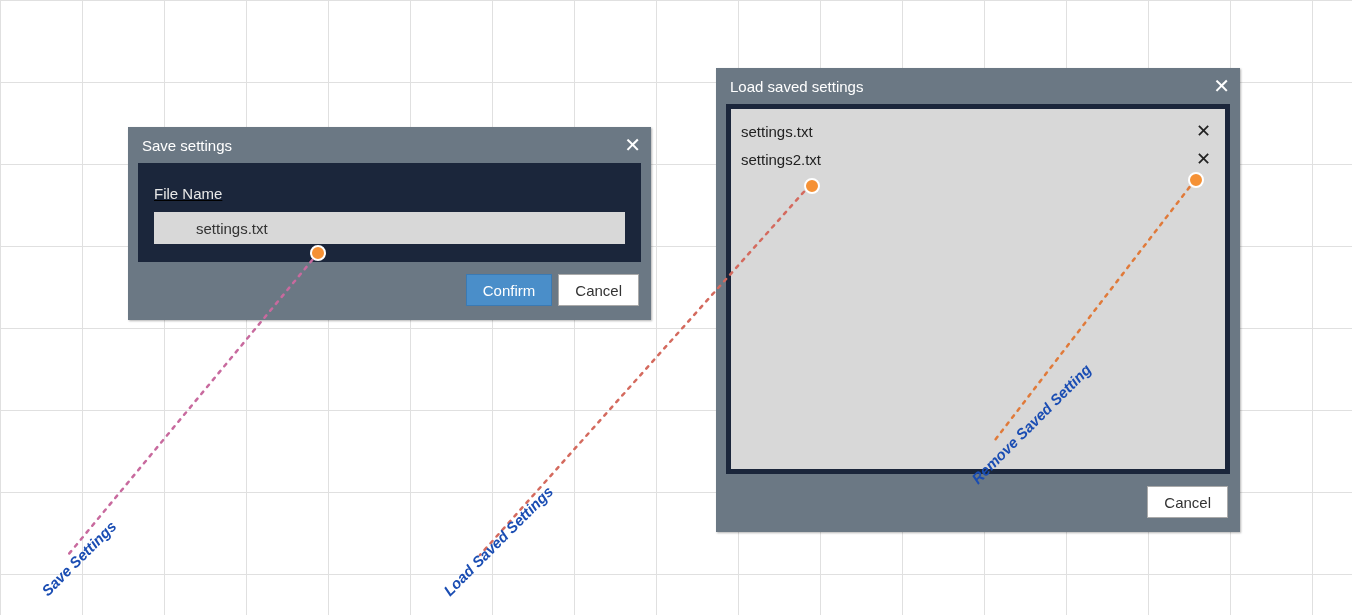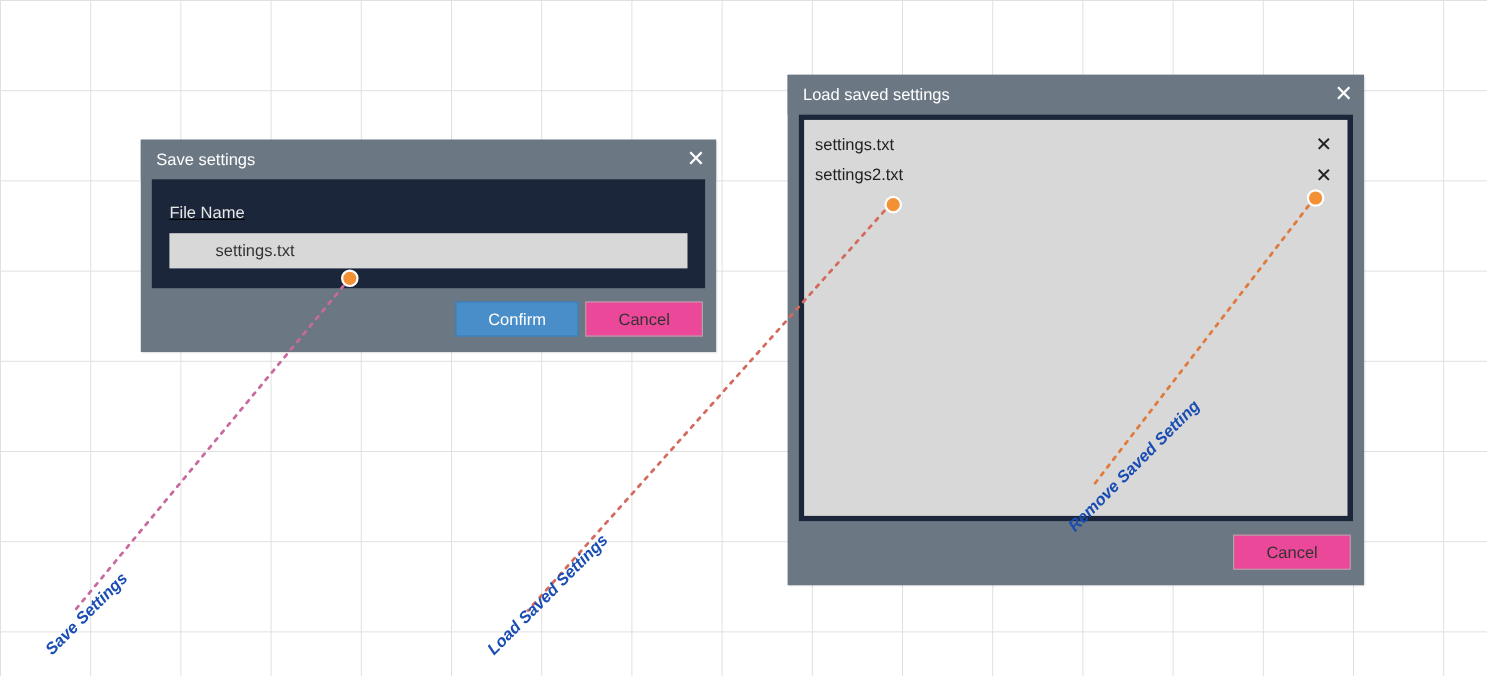--- a/index.html
+++ b/index.html
@@ -67,32 +67,32 @@
       color: #333;
     }
     .button-row {
       display: flex;
       justify-content: flex-end;
       padding: 12px 12px 14px 12px;
       gap: 6px;
     }
     .btn {
       height: 32px;
-      padding: 0 29px;
+      padding: 0 16px;
       font-size: 15px;
       border: 1px solid #aaa;
       cursor: pointer;
     }
     .btn-primary {
       background: #4a8ec9;
       color: #fff;
       border: 1px solid #3b7ab3;
     }
     .btn-secondary {
-      background: #ec4899;
+      background: #ffffff;
       color: #333;
     }
     
     .list-panel {
       background: #d8d8d8;
       margin: 0 10px;
       border: 5px solid #1b263b;
       height: 370px;
       padding: 8px 10px;
       overflow: hidden;

